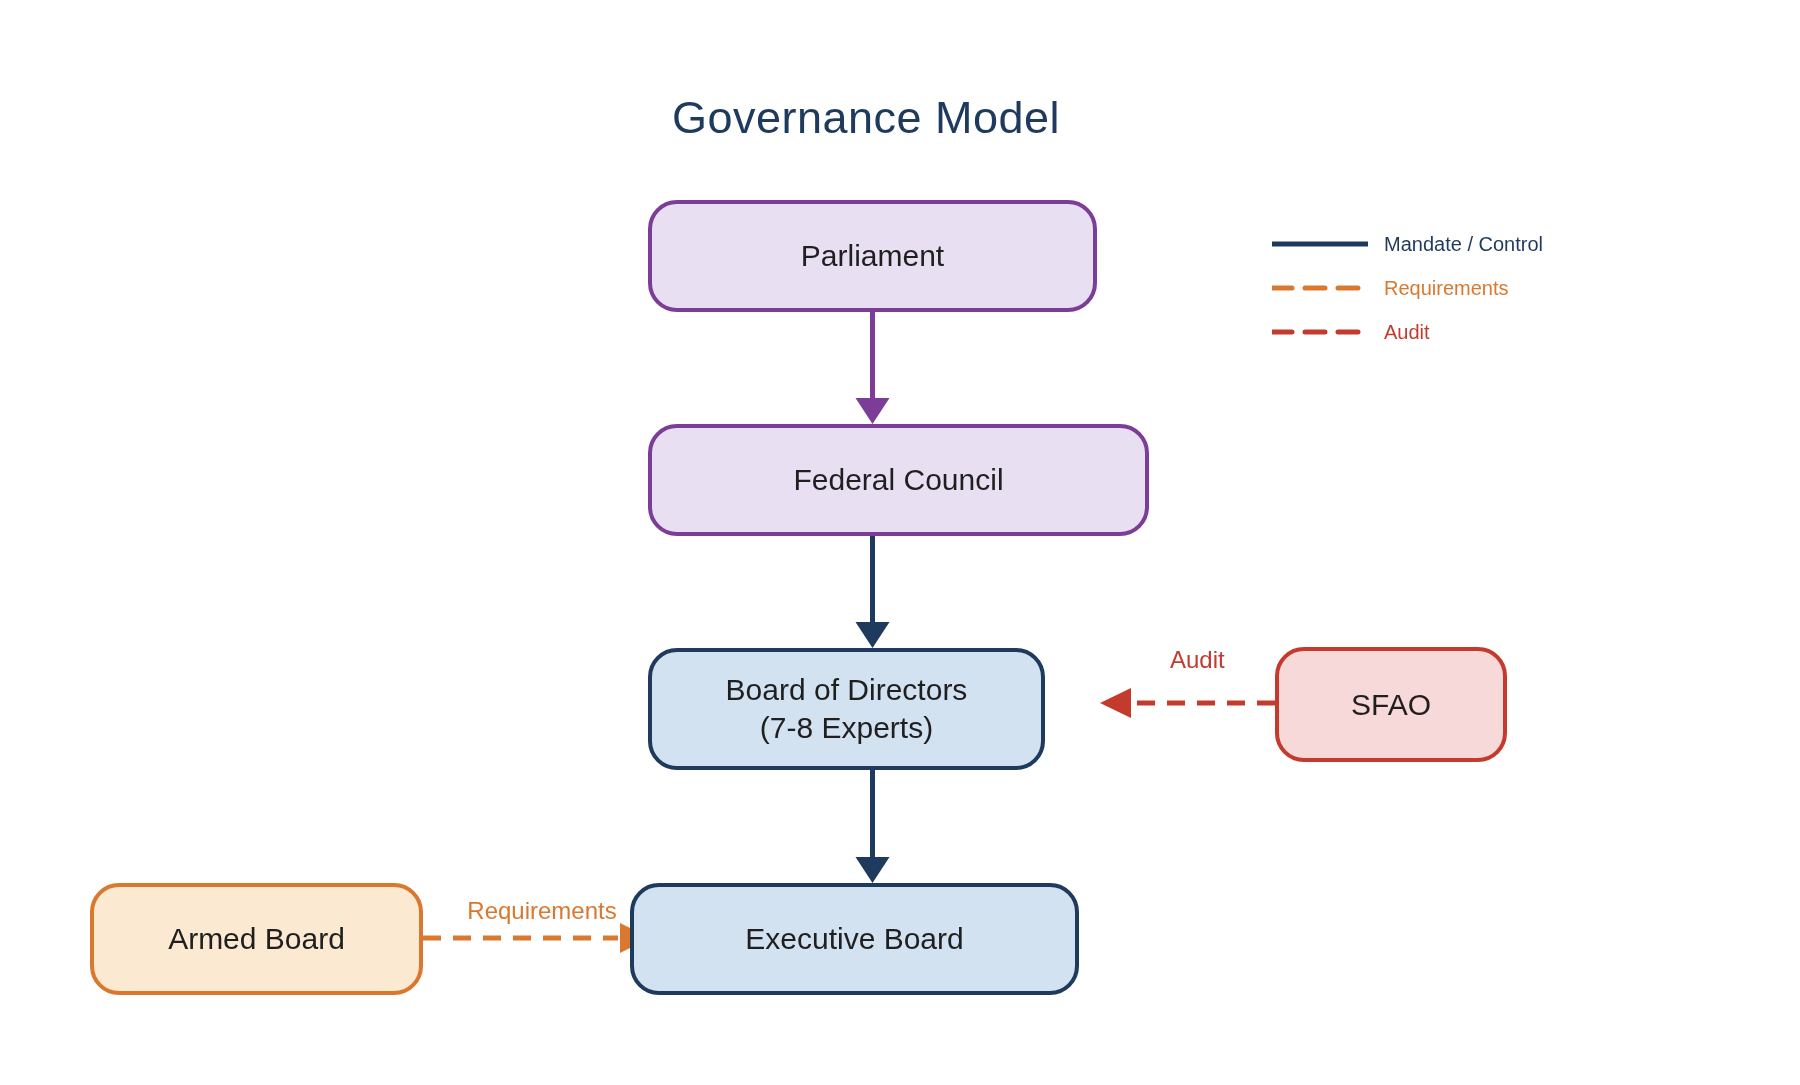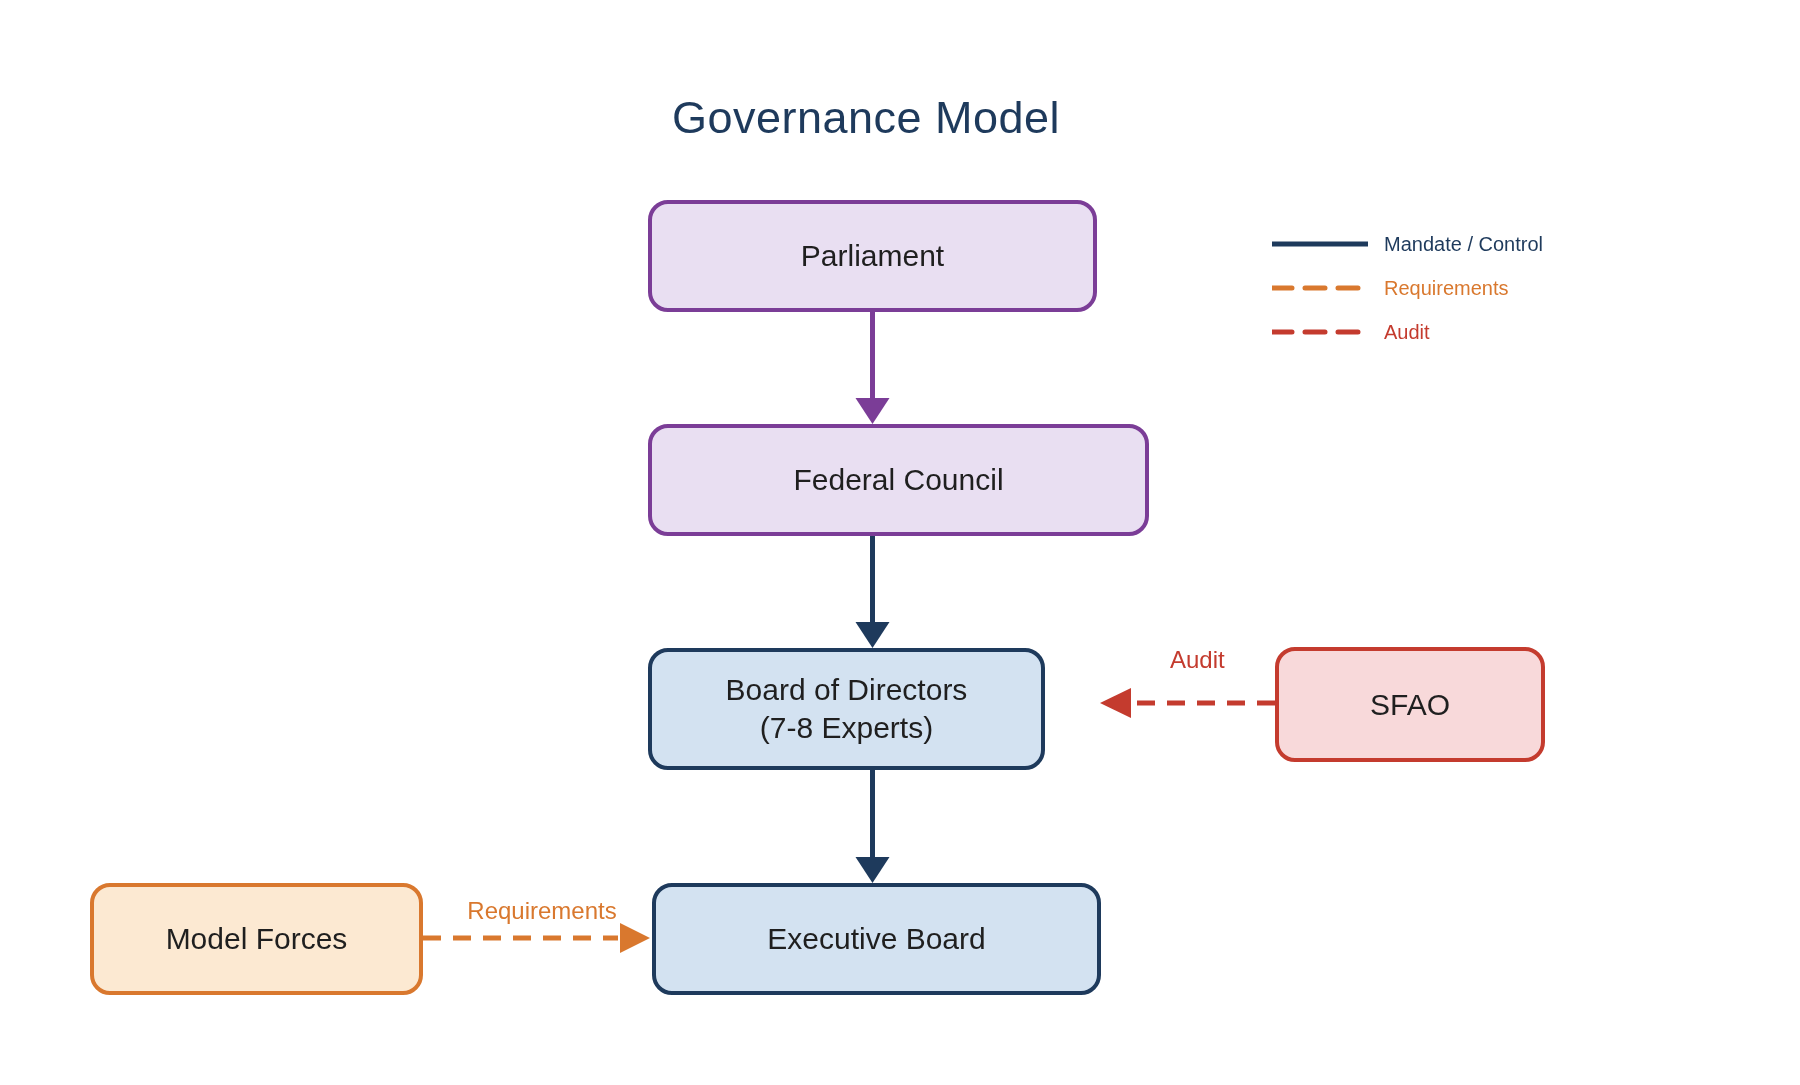--- a/index.html
+++ b/index.html
@@ -31,40 +31,40 @@
     transform: translateX(-50%);
     font-size: 45px;
     font-weight: 400;
     letter-spacing: 0.5px;
     color: var(--navy);
     white-space: nowrap;
   }
   .node {
     position: absolute;
     border: 4px solid;
-    border-radius: 20px;
+    border-radius: 29px;
     display: flex;
     flex-direction: column;
     align-items: center;
     justify-content: center;
     text-align: center;
     font-size: 30px;
     color: var(--text);
     line-height: 38px;
   }
   .node.purple { background: var(--purple_fill); border-color: var(--purple); }
   .node.blue   { background: var(--blue_fill);   border-color: var(--navy); }
   .node.red    { background: var(--red_fill);    border-color: var(--red); }
   .node.orange { background: var(--orange_fill); border-color: var(--orange); }
 
   #parliament      { left: 648px;  top: 200px; width: 449px; height: 112px; }
   #federal-council { left: 648px;  top: 424px; width: 501px; height: 112px; }
   #board           { left: 648px;  top: 648px; width: 397px; height: 122px; }
-  #executive       { left: 652px;  top: 883px; width: 449px; height: 112px; }
-  #sfao            { left: 1275px; top: 647px; width: 270px; height: 115px; }
+  #executive       { left: 630px;  top: 883px; width: 449px; height: 112px; }
+  #sfao            { left: 1275px; top: 647px; width: 232px; height: 115px; }
   #armed-forces    { left: 90px;   top: 883px; width: 333px; height: 112px; }
 
   #edges { position: absolute; left: 0; top: 0; width: 1800px; height: 1085px; pointer-events: none; }
   .stroke-purple { stroke: var(--purple); }
   .stroke-navy   { stroke: var(--navy); }
   .stroke-red    { stroke: var(--red); }
   .stroke-orange { stroke: var(--orange); }
   .fill-purple { fill: var(--purple); }
   .fill-navy   { fill: var(--navy); }
   .fill-red    { fill: var(--red); }
@@ -169,19 +169,19 @@
 
   <div id="executive" class="node blue">
     <span>Executive Board</span>
   </div>
 
   <div id="sfao" class="node red">
     <span>SFAO</span>
   </div>
 
   <div id="armed-forces" class="node orange">
-    <span>Model Forces</span>
+    <span>Armed Board</span>
   </div>
 
   <div id="audit-label" class="edge-label">Audit</div>
   <div id="requirements-label" class="edge-label">Requirements</div>
 
 </div>
 
 </body></html>

